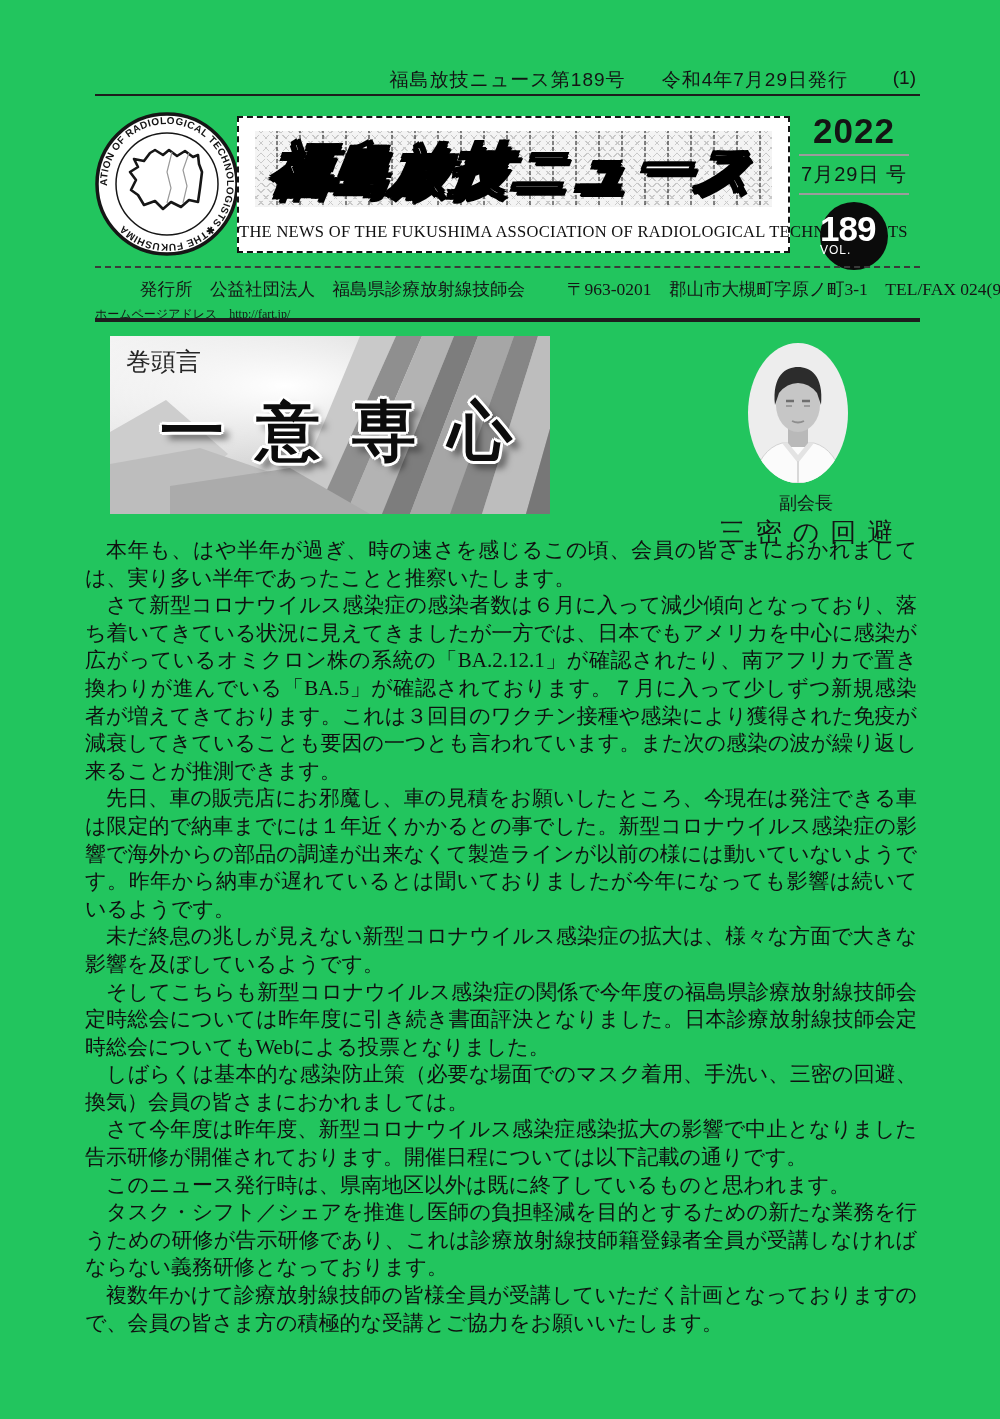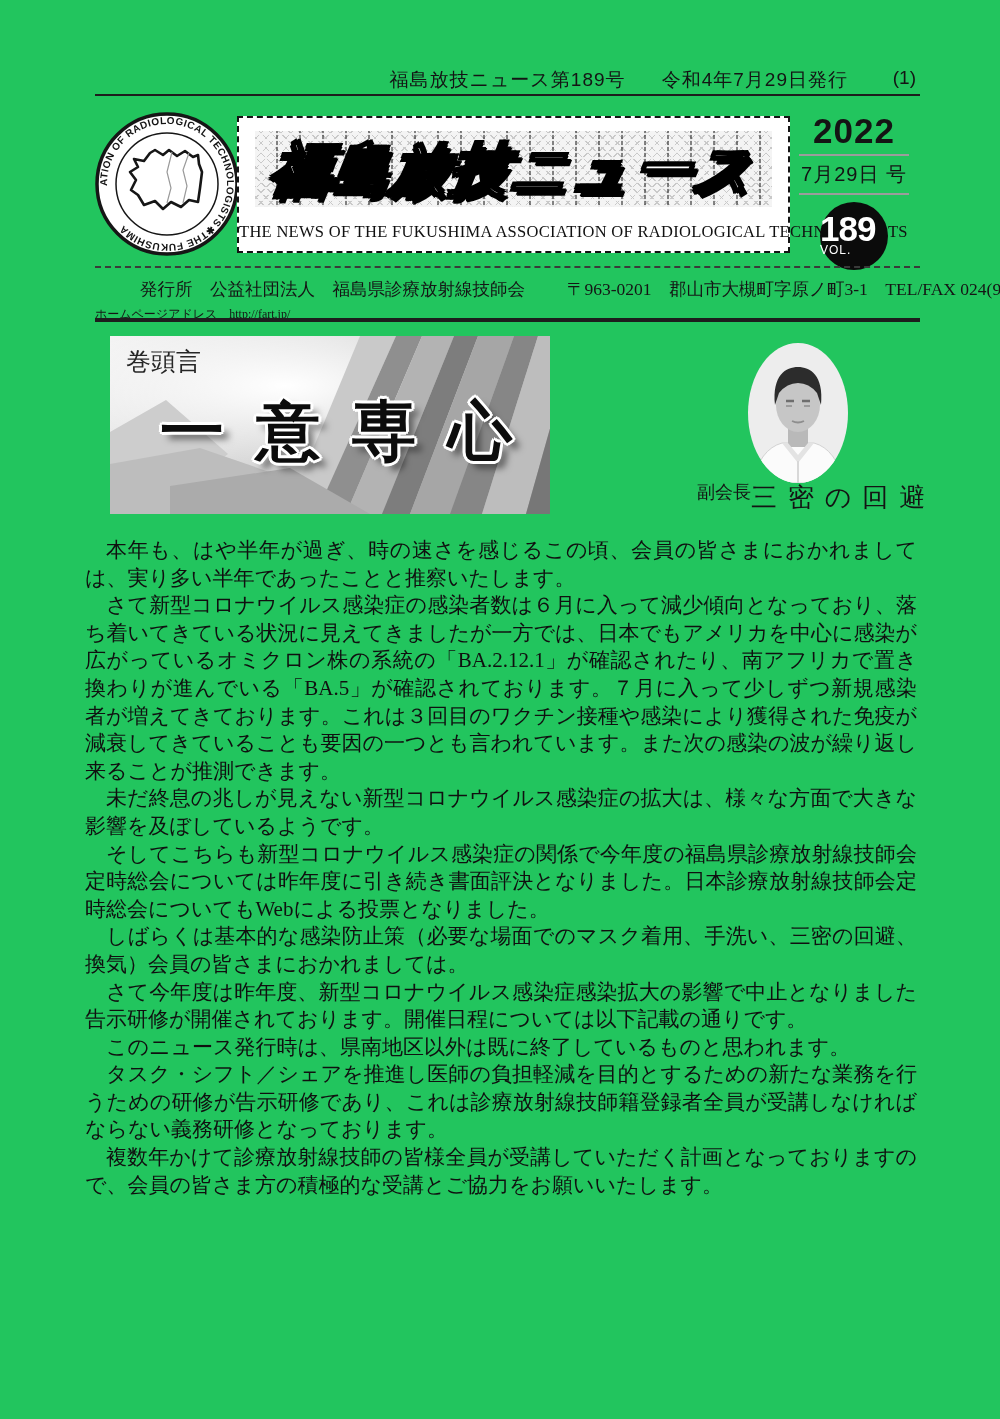--- a/index.html
+++ b/index.html
@@ -61,22 +61,22 @@
   .banner svg { position:absolute; left:0; top:0; }
   .banner-label { position:absolute; left:16px; top:9px; font-size:25px; font-weight:500; color:#262626; }
   .banner-title { position:absolute; left:0; right:0; top:52px; text-align:center;
     font-size:64px; font-weight:bold; color:#0c0c0c; white-space:nowrap;
     letter-spacing:0.5em; text-indent:0.5em;
     text-shadow:-2px -2px 0 #fff, 2px -2px 0 #fff, -2px 2px 0 #fff, 2px 2px 0 #fff,
                  0 -3px 0 #fff, 0 3px 0 #fff, -3px 0 0 #fff, 3px 0 0 #fff,
                  7px 7px 7px rgba(0,0,0,0.55);padding-left:12px; }
 
   .portrait { position:absolute; left:748px; top:343px; width:100px; height:140px; }
-  .author { position:absolute; left:697px; top:480px; width:218px;
-    display:flex; align-items:flex-start; justify-content:space-between; white-space:nowrap; }
+  .author { position:absolute; left:697px; top:491px; width:218px;
+    display:flex; align-items:center; justify-content:space-between; white-space:nowrap;flex-direction:column; }
   .author-role { font-size:18px; font-weight:500; }
   .author-name { font-size:26px; font-weight:500; letter-spacing:0.42em; margin-right:-0.42em; }
 
   
   .body-text { position:absolute; left:85px; top:537px; width:832px;
     font-family:"Liberation Serif","DejaVu Serif",serif; font-size:21px;
     line-height:27.6px; text-align:justify; color:#101010; }
   .body-text p { margin:0; text-indent:1em; }
 </style>
 </head>
@@ -197,20 +197,21 @@
     </svg>
   </div>
   <div class="author">
     <span class="author-role">副会長</span>
     <span class="author-name">三密の回避</span>
   </div>
 
   <div class="body-text">
     <p>本年も、はや半年が過ぎ、時の速さを感じるこの頃、会員の皆さまにおかれましては、実り多い半年であったことと推察いたします。</p>
     <p>さて新型コロナウイルス感染症の感染者数は６月に入って減少傾向となっており、落ち着いてきている状況に見えてきましたが一方では、日本でもアメリカを中心に感染が広がっているオミクロン株の系統の「BA.2.12.1」が確認されたり、南アフリカで置き換わりが進んでいる「BA.5」が確認されております。７月に入って少しずつ新規感染者が増えてきております。これは３回目のワクチン接種や感染により獲得された免疫が減衰してきていることも要因の一つとも言われています。また次の感染の波が繰り返し来ることが推測できます。</p>
+    <p>先日、車の販売店にお邪魔し、車の見積をお願いしたところ、今現在は発注できる車は限定的で納車までには１年近くかかるとの事でした。新型コロナウイルス感染症の影響で海外からの部品の調達が出来なくて製造ラインが以前の様には動いていないようです。昨年から納車が遅れているとは聞いておりましたが今年になっても影響は続いているようです。</p>
     <p>未だ終息の兆しが見えない新型コロナウイルス感染症の拡大は、様々な方面で大きな影響を及ぼしているようです。</p>
     <p>そしてこちらも新型コロナウイルス感染症の関係で今年度の福島県診療放射線技師会定時総会については昨年度に引き続き書面評決となりました。日本診療放射線技師会定時総会についてもWebによる投票となりました。</p>
     <p>しばらくは基本的な感染防止策（必要な場面でのマスク着用、手洗い、三密の回避、換気）会員の皆さまにおかれましては。</p>
     <p>さて今年度は昨年度、新型コロナウイルス感染症感染拡大の影響で中止となりました告示研修が開催されております。開催日程については以下記載の通りです。</p>
     <p>このニュース発行時は、県南地区以外は既に終了しているものと思われます。</p>
     <p>タスク・シフト／シェアを推進し医師の負担軽減を目的とするための新たな業務を行うための研修が告示研修であり、これは診療放射線技師籍登録者全員が受講しなければならない義務研修となっております。</p>
     <p>複数年かけて診療放射線技師の皆様全員が受講していただく計画となっておりますので、会員の皆さま方の積極的な受講とご協力をお願いいたします。</p>
   </div>
 
 </div>

